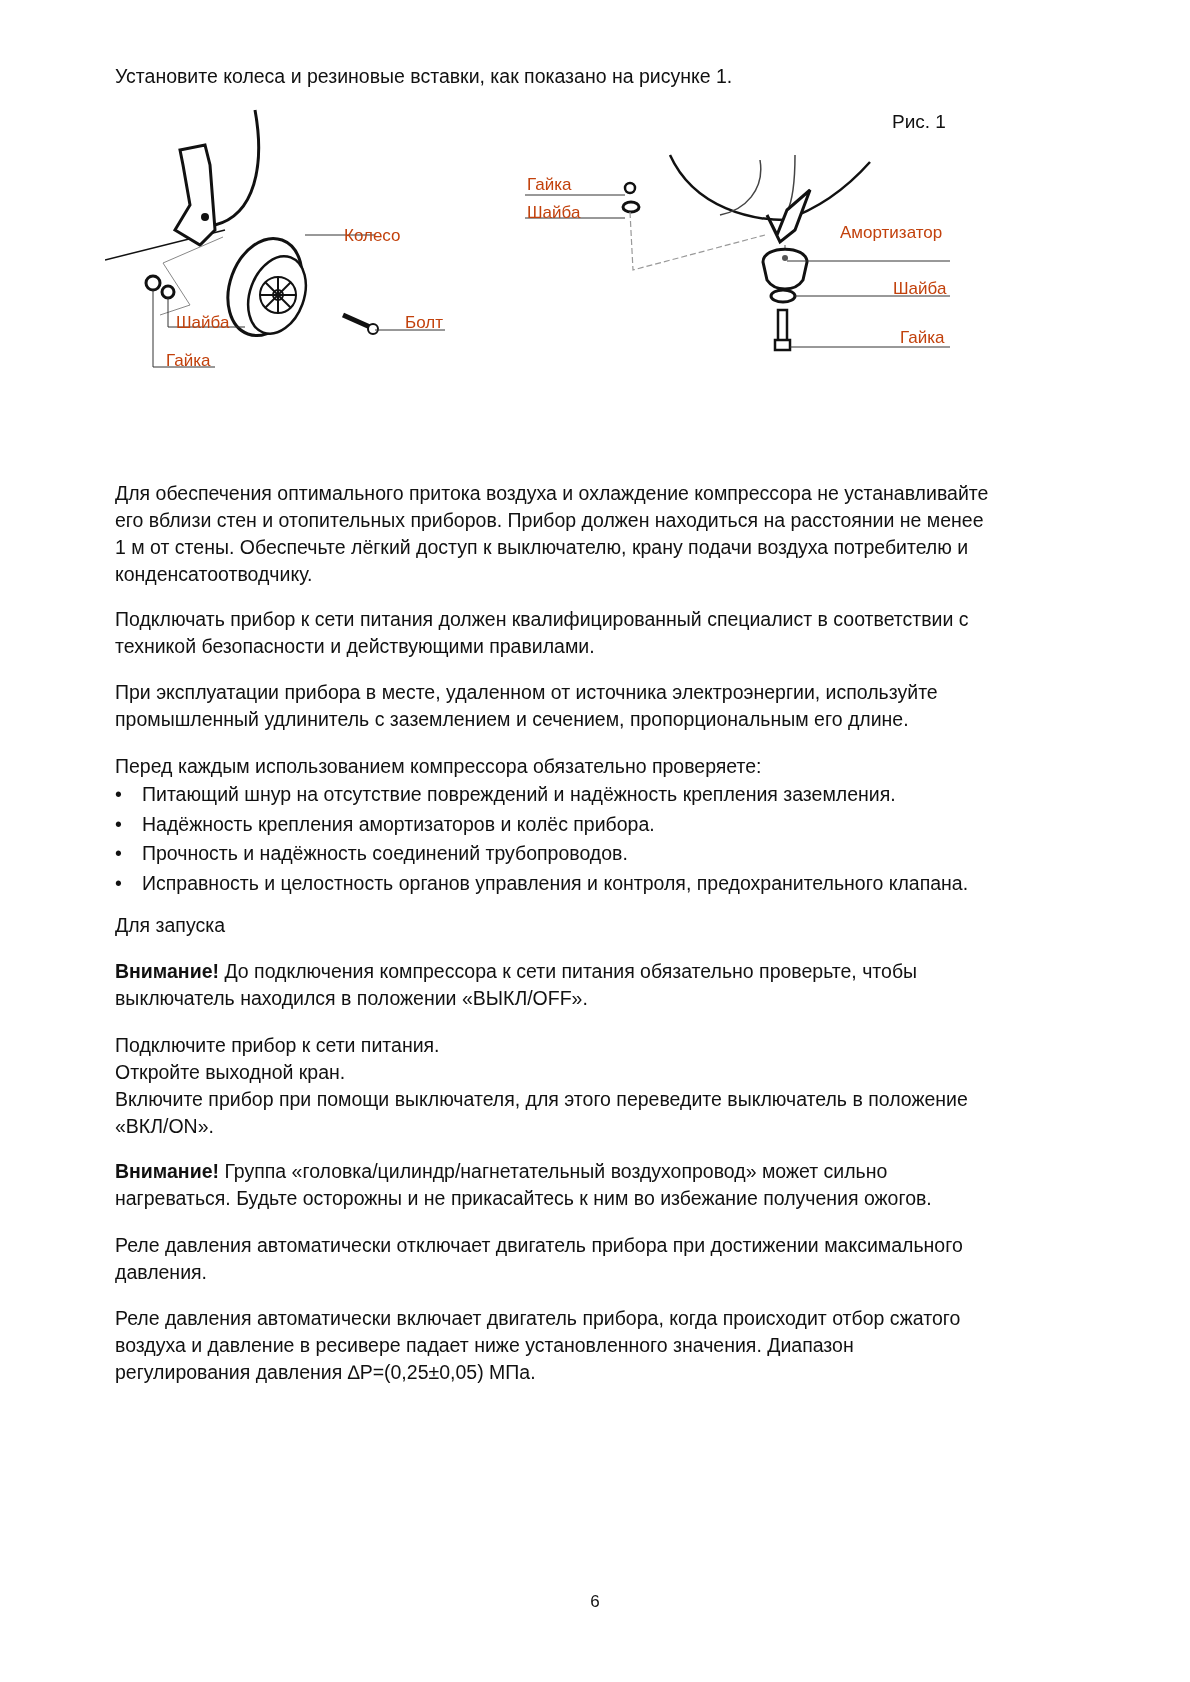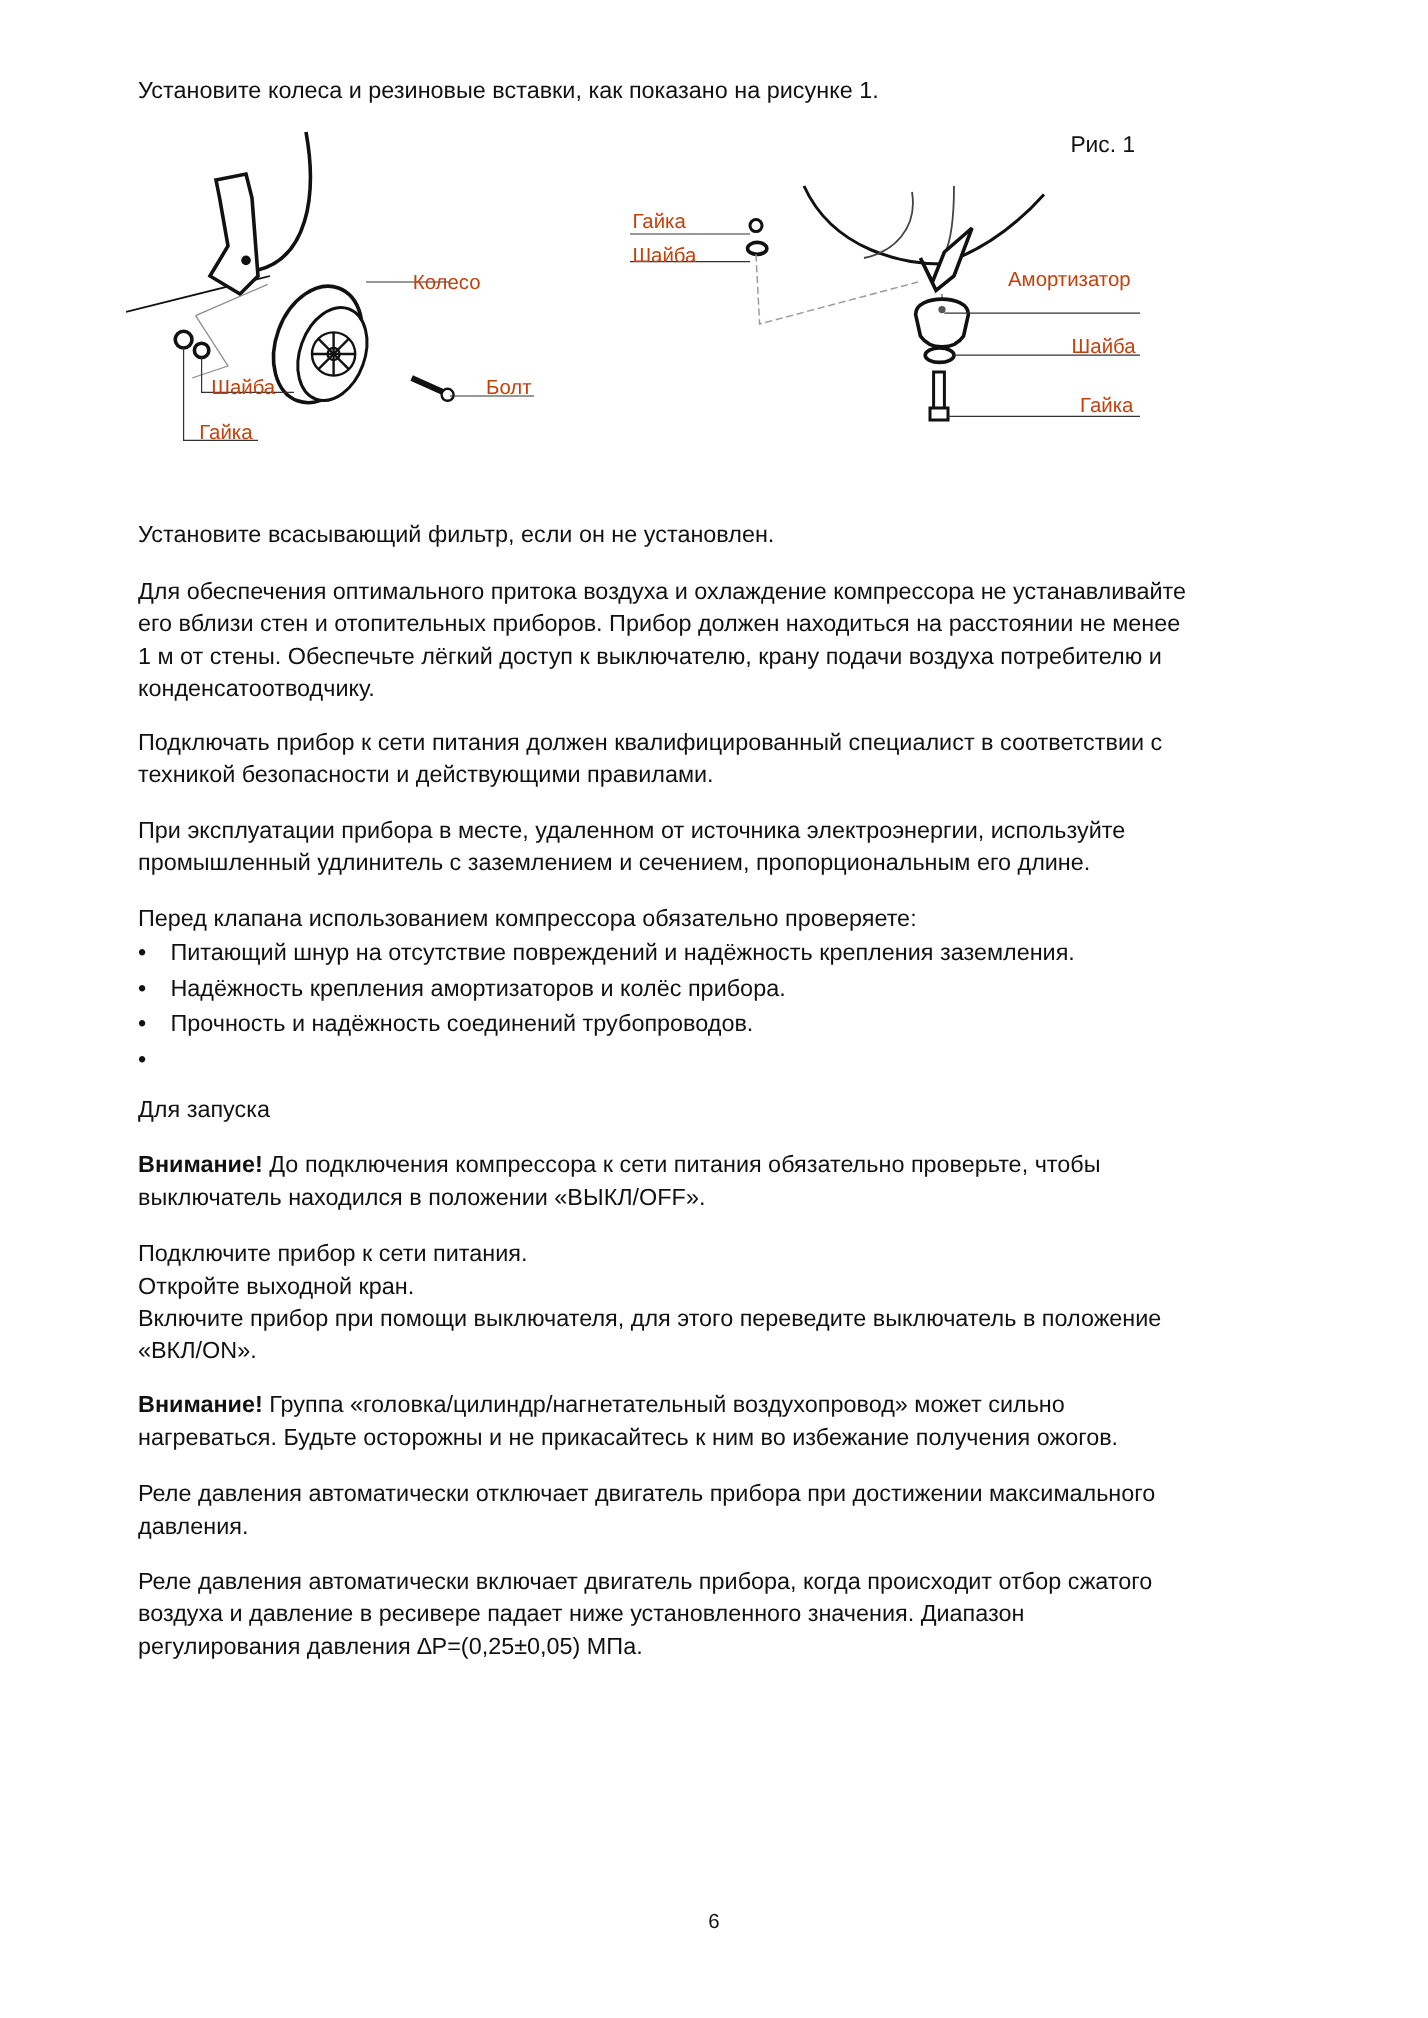--- a/index.html
+++ b/index.html
@@ -66,40 +66,39 @@
     <ellipse cx="106" cy="57" rx="8" ry="5" fill="#fff" stroke="#111" stroke-width="3"></ellipse>
     <path d="M105 62 L 108 120 L 240 85" stroke="#999" stroke-width="1.2" fill="none" stroke-dasharray="6 3"></path>
     <path d="M0 45 L 100 45 M0 68 L 100 68 M262 111 L 425 111 M270 146 L 425 146 M265 197 L 425 197" stroke="#333" stroke-width="1" fill="none"></path>
   </svg>
   <span class="lbl" style="left:527px; top:175px">Гайка</span>
   <span class="lbl" style="left:527px; top:203px">Шайба</span>
   <span class="lbl" style="left:840px; top:223px">Амортизатор</span>
   <span class="lbl" style="left:893px; top:279px">Шайба</span>
   <span class="lbl" style="left:900px; top:328px">Гайка</span>
 
-  <p class="t" style="top:432px">Установите всасывающий фильтр, если он не установлен.</p>
 
   <p class="t" style="top:506px">его вблизи стен и отопительных приборов. Прибор должен находиться на расстоянии не менее</p>
   <p class="t" style="top:479px">Для обеспечения оптимального притока воздуха и охлаждение компрессора не устанавливайте</p>
   <p class="t" style="top:533px">1 м от стены. Обеспечьте лёгкий доступ к выключателю, крану подачи воздуха потребителю и</p>
   <p class="t" style="top:560px">конденсатоотводчику.</p>
 
   <p class="t" style="top:605px">Подключать прибор к сети питания должен квалифицированный специалист в соответствии с</p>
   <p class="t" style="top:632px">техникой безопасности и действующими правилами.</p>
 
   <p class="t" style="top:678px">При эксплуатации прибора в месте, удаленном от источника электроэнергии, используйте</p>
   <p class="t" style="top:705px">промышленный удлинитель с заземлением и сечением, пропорциональным его длине.</p>
 
-  <p class="t" style="top:752px">Перед клапана использованием компрессора обязательно проверяете:</p>
+  <p class="t" style="top:752px">Перед каждым использованием компрессора обязательно проверяете:</p>
 
   <ul class="bullets" style="top:780px">
     <li><span class="dot">•</span><span>Питающий шнур на отсутствие повреждений и надёжность крепления заземления.</span></li>
     <li><span class="dot">•</span><span>Надёжность крепления амортизаторов и колёс прибора.</span></li>
     <li><span class="dot">•</span><span>Прочность и надёжность соединений трубопроводов.</span></li>
-    <li><span class="dot">•</span></li>
+    <li><span class="dot">•</span><span>Исправность и целостность органов управления и контроля, предохранительного клапана.</span></li>
   </ul>
 
   <p class="t ul" style="top:911px">Для запуска</p>
 
   <p class="t" style="top:957px"><b>Внимание!</b><span> До подключения компрессора к сети питания обязательно проверьте, чтобы</span></p>
   <p class="t" style="top:984px">выключатель находился в положении «ВЫКЛ/OFF».</p>
 
   <p class="t" style="top:1031px">Подключите прибор к сети питания.</p>
   <p class="t" style="top:1058px">Откройте выходной кран.</p>
   <p class="t" style="top:1085px">Включите прибор при помощи выключателя, для этого переведите выключатель в положение</p>

